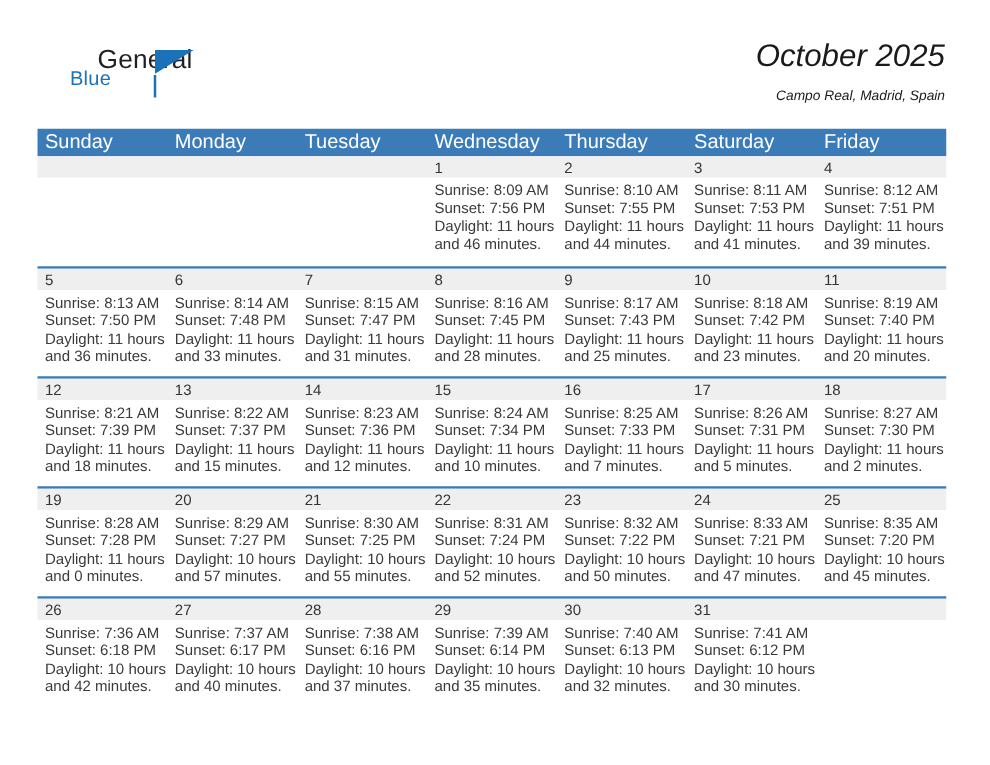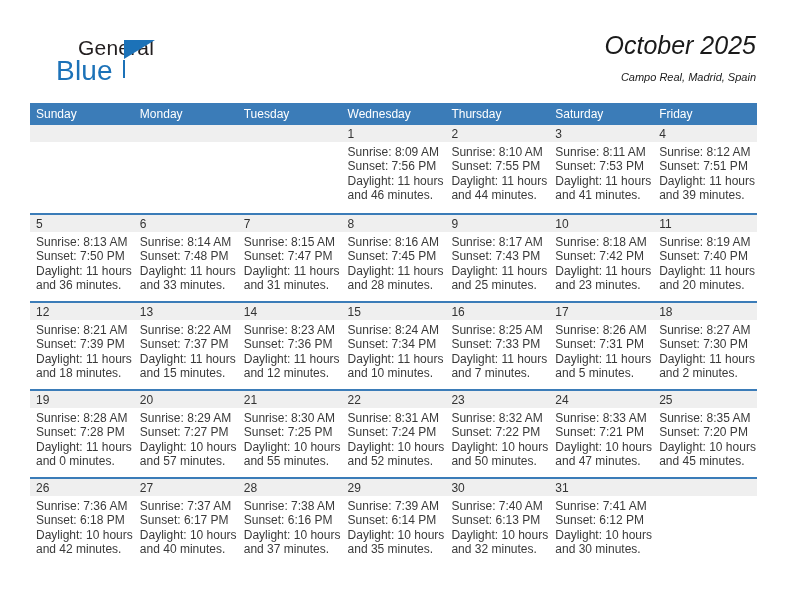--- a/index.html
+++ b/index.html
@@ -43,21 +43,21 @@
     font-size: 21px;
     letter-spacing: 0.2px;
     color: #231f20;
     font-family: "Liberation Sans", sans-serif;
     margin-left: 43px;
   }
   .brand-blue {
     position: absolute;
     left: 21px;
     top: 19px;
-    font-size: 28px;
+    font-size: 16px;
     letter-spacing: 0.2px;
     color: #1c72b8;
     font-family: "Liberation Sans", sans-serif;
   }
   .brand-tri {
     position: absolute;
     left: 89px;
     top: 4px;
     width: 0;
     height: 0;
@@ -103,21 +103,21 @@
     width: 727px;
   }
   .dow-row {
     display: flex;
     background: #3b7cb8;
     height: 22px;
   }
   .dow {
     flex: 1 1 0;
     color: #ffffff;
-    font-size: 12px;
+    font-size: 16px;
     line-height: 22px;
     padding-left: 6px;
     box-sizing: border-box;
     white-space: nowrap;
   }
 
   .week {
     position: relative;
     border-top: 2px solid #3b7cb8;
     height: 88px;

